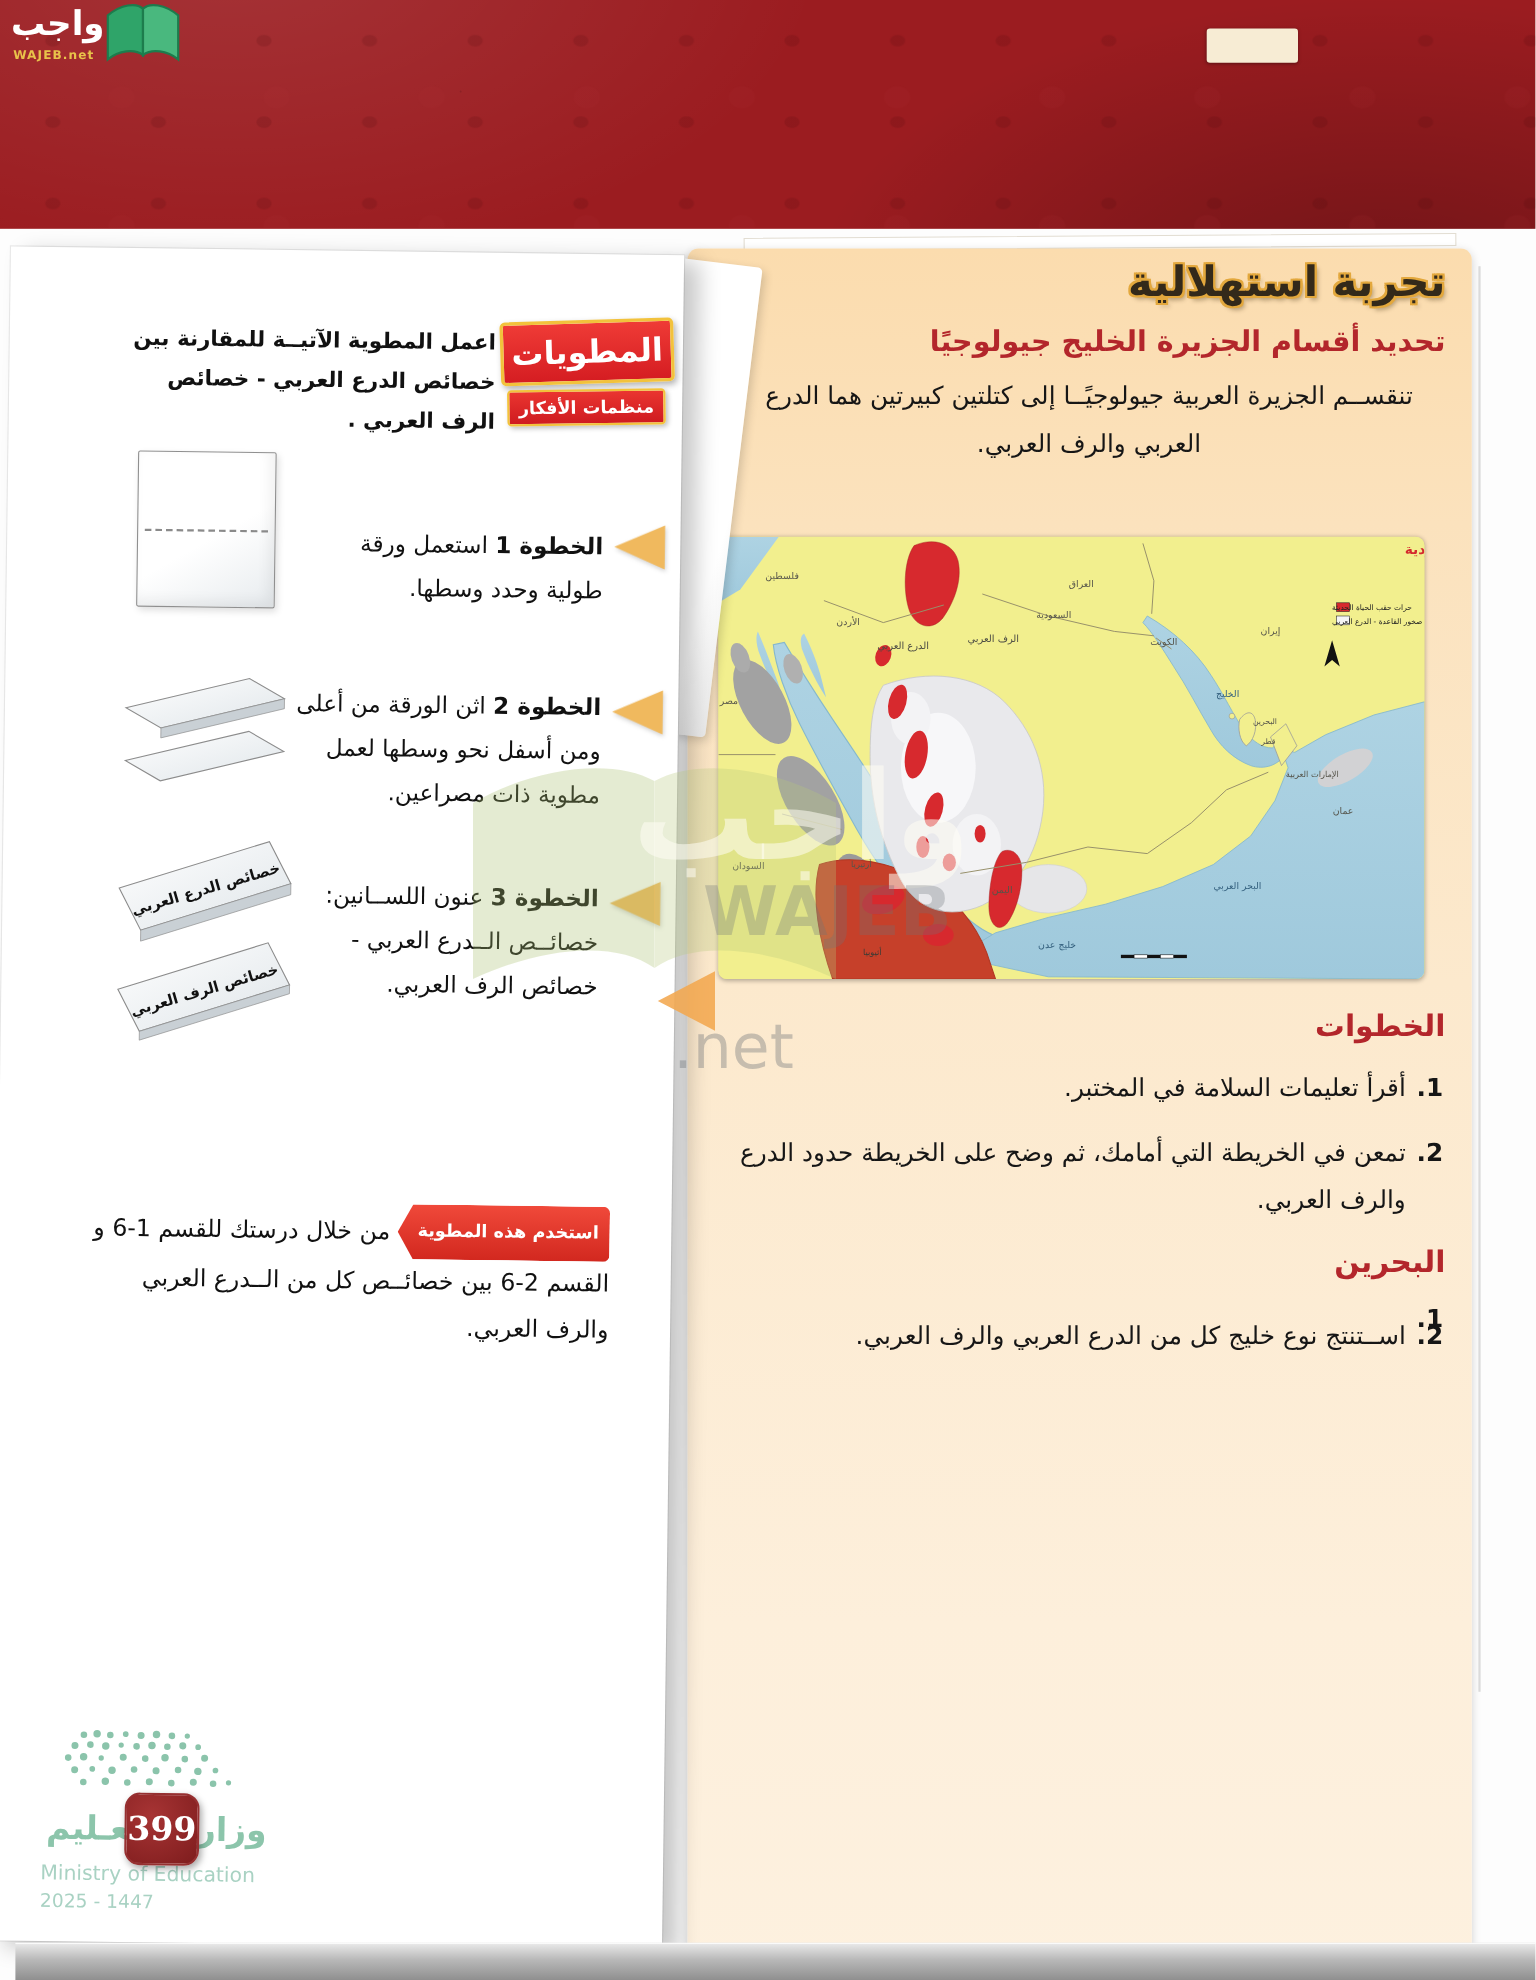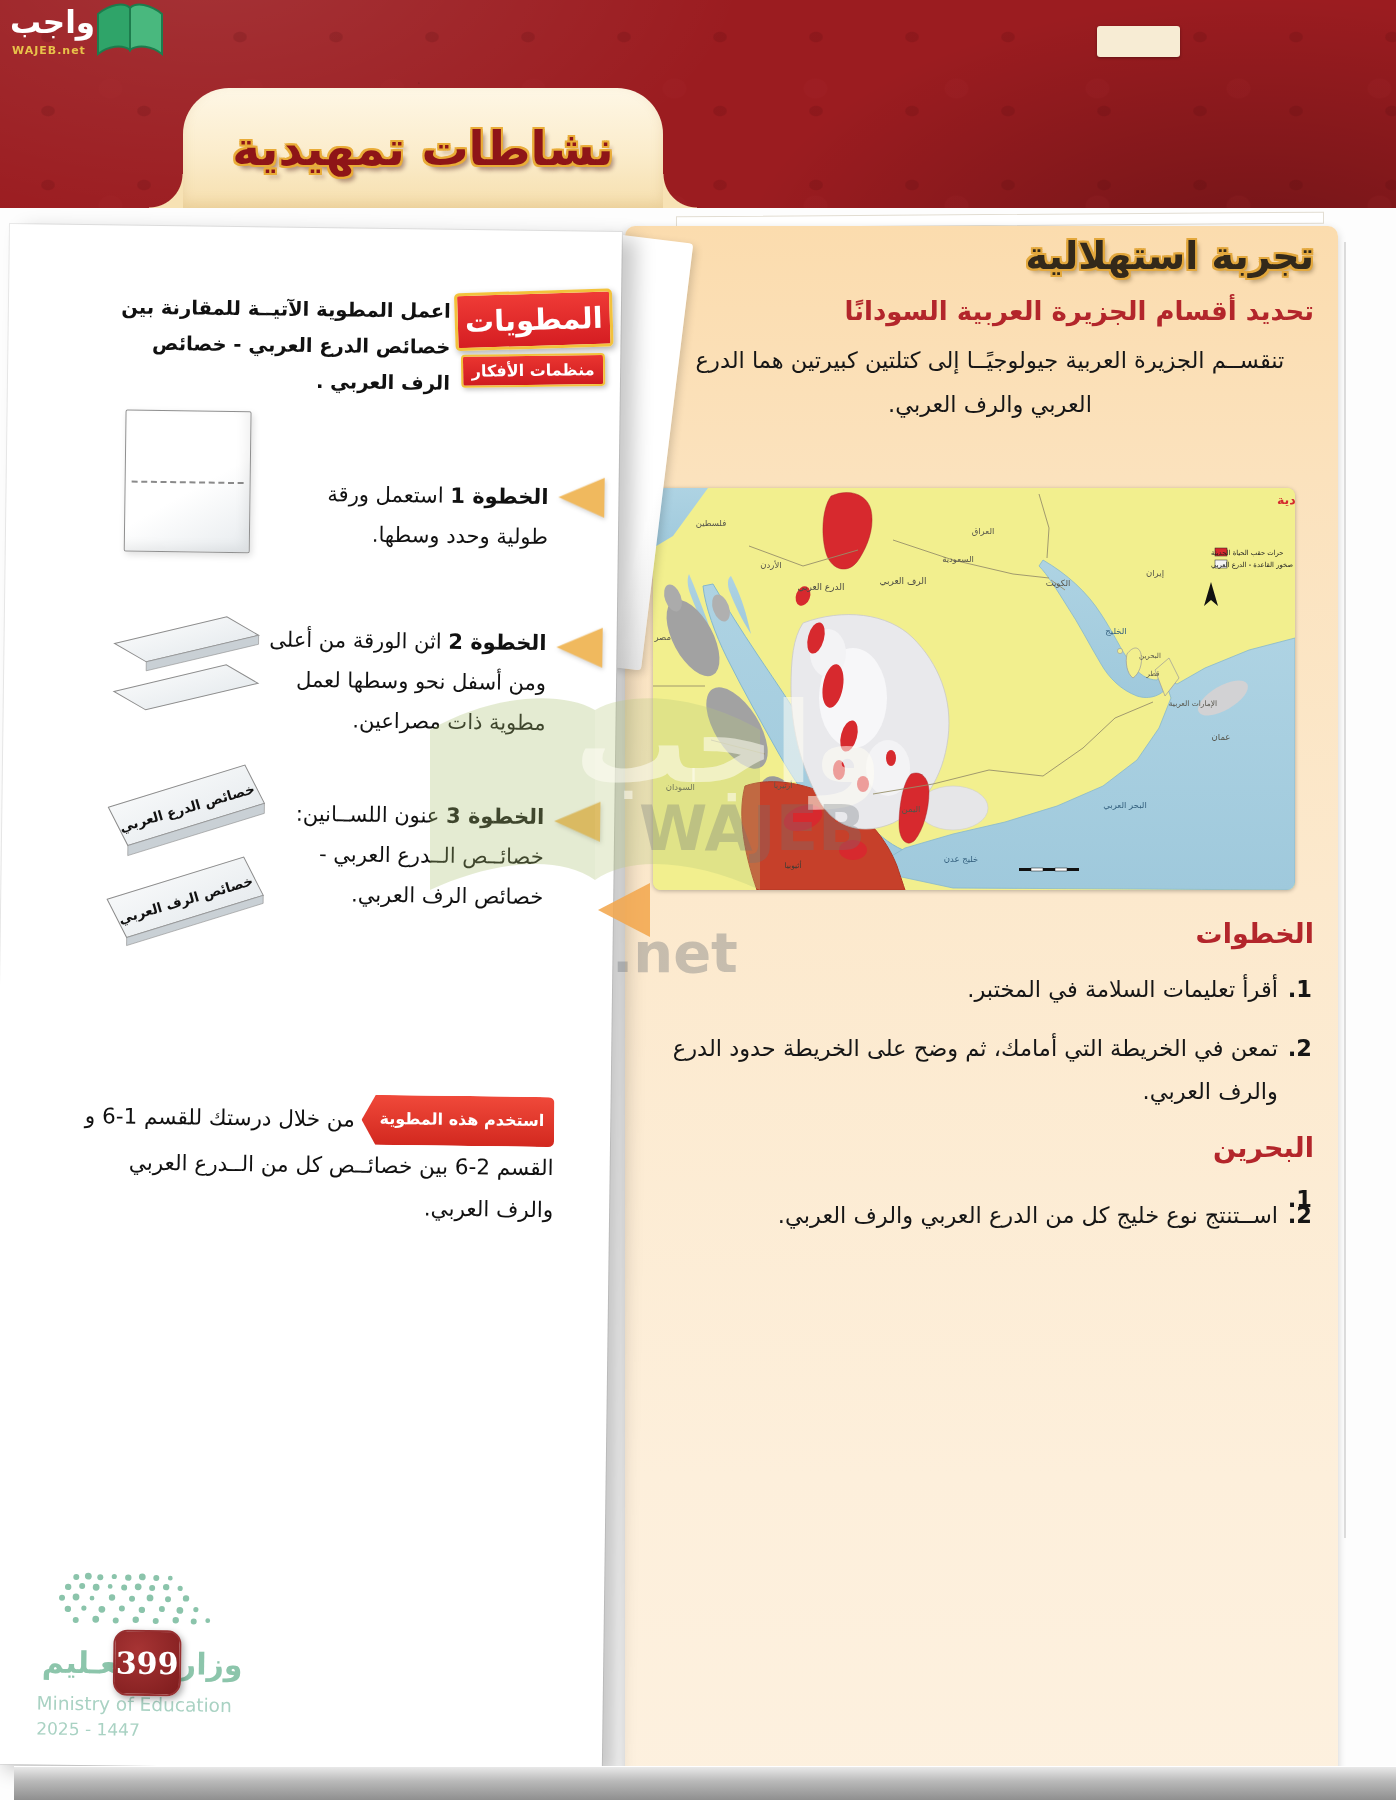--- a/index.html
+++ b/index.html
@@ -111,51 +111,48 @@
   .moe-year{position:absolute;top:148px;left:0;font-size:17px;color:#a9d2c3;}
 
   
   #wm{position:absolute;left:400px;top:670px;width:430px;height:340px;z-index:40;pointer-events:none;}
   #wm .bookwm{position:absolute;left:10px;top:20px;opacity:.30;}
   #wm .ar{position:absolute;left:175px;top:8px;font-size:112px;font-weight:bold;
     color:rgba(255,253,244,.55);direction:rtl;}
   #wm .en1{position:absolute;left:205px;top:122px;font-size:62px;font-weight:bold;color:rgba(110,115,120,.30);margin-left:34px;}
   #wm .tri{position:absolute;left:198px;top:213px;width:0;height:0;border-top:27px solid transparent;
     border-bottom:27px solid transparent;border-right:52px solid rgba(242,167,78,.88);}
-  #wm .en2{position:absolute;left:212px;top:250px;font-size:56px;font-weight:bold;color:rgba(110,115,120,.38);}
+  #wm .en2{position:absolute;left:212px;top:250px;font-size:56px;font-weight:normal;color:rgba(110,115,120,.38);}
 
   svg text{font-family:"DejaVu Sans","Liberation Sans",sans-serif;}
 </style>
 </head>
 <body>
 
 <div id="header">
   <div class="texture"></div>
-  <div id="tab">
-    <div class="tab-title">نشاطات تمهيدية</div>
-  </div>
   <div id="tr-rect"></div>
 </div>
 
 <div id="corner">
   <svg width="78" height="60" viewBox="0 0 78 60">
     <path d="M6,14 C18,4 32,2 38,8 L38,50 C30,44 16,46 6,54 Z" fill="#2fa469" stroke="#1d7c4d" stroke-width="2"></path>
     <path d="M70,14 C58,4 44,2 38,8 L38,50 C46,44 60,46 70,54 Z" fill="#49b87e" stroke="#1d7c4d" stroke-width="2"></path>
   </svg>
   <div class="ar">واجب</div>
   <div class="site">WAJEB.net</div>
 </div>
 
 <div id="stackedge"></div>
 <div id="edgeline"></div>
 <div id="sheetbehind"></div>
 
 <div id="rightpage">
   <div class="rp-title">تجربة استهلالية</div>
-  <div class="rp-sub">تحديد أقسام الجزيرة العربية السودانًا</div>
+  <div class="rp-sub">تحديد أقسام الجزيرة الخليج جيولوجيًا</div>
   <div class="rp-intro">تنقســم الجزيرة العربية جيولوجيًــا إلى كتلتين كبيرتين هما الدرع العربي والرف العربي.</div>
 
   <div id="map">
     <svg width="642" height="402" viewBox="0 0 642 402">
       <defs>
         <linearGradient id="seag" x1="0" y1="0" x2="0" y2="1">
           <stop offset="0" stop-color="#aed3e3"></stop>
             <stop offset="1" stop-color="#9fc9dc"></stop>
         </linearGradient>
       </defs>

